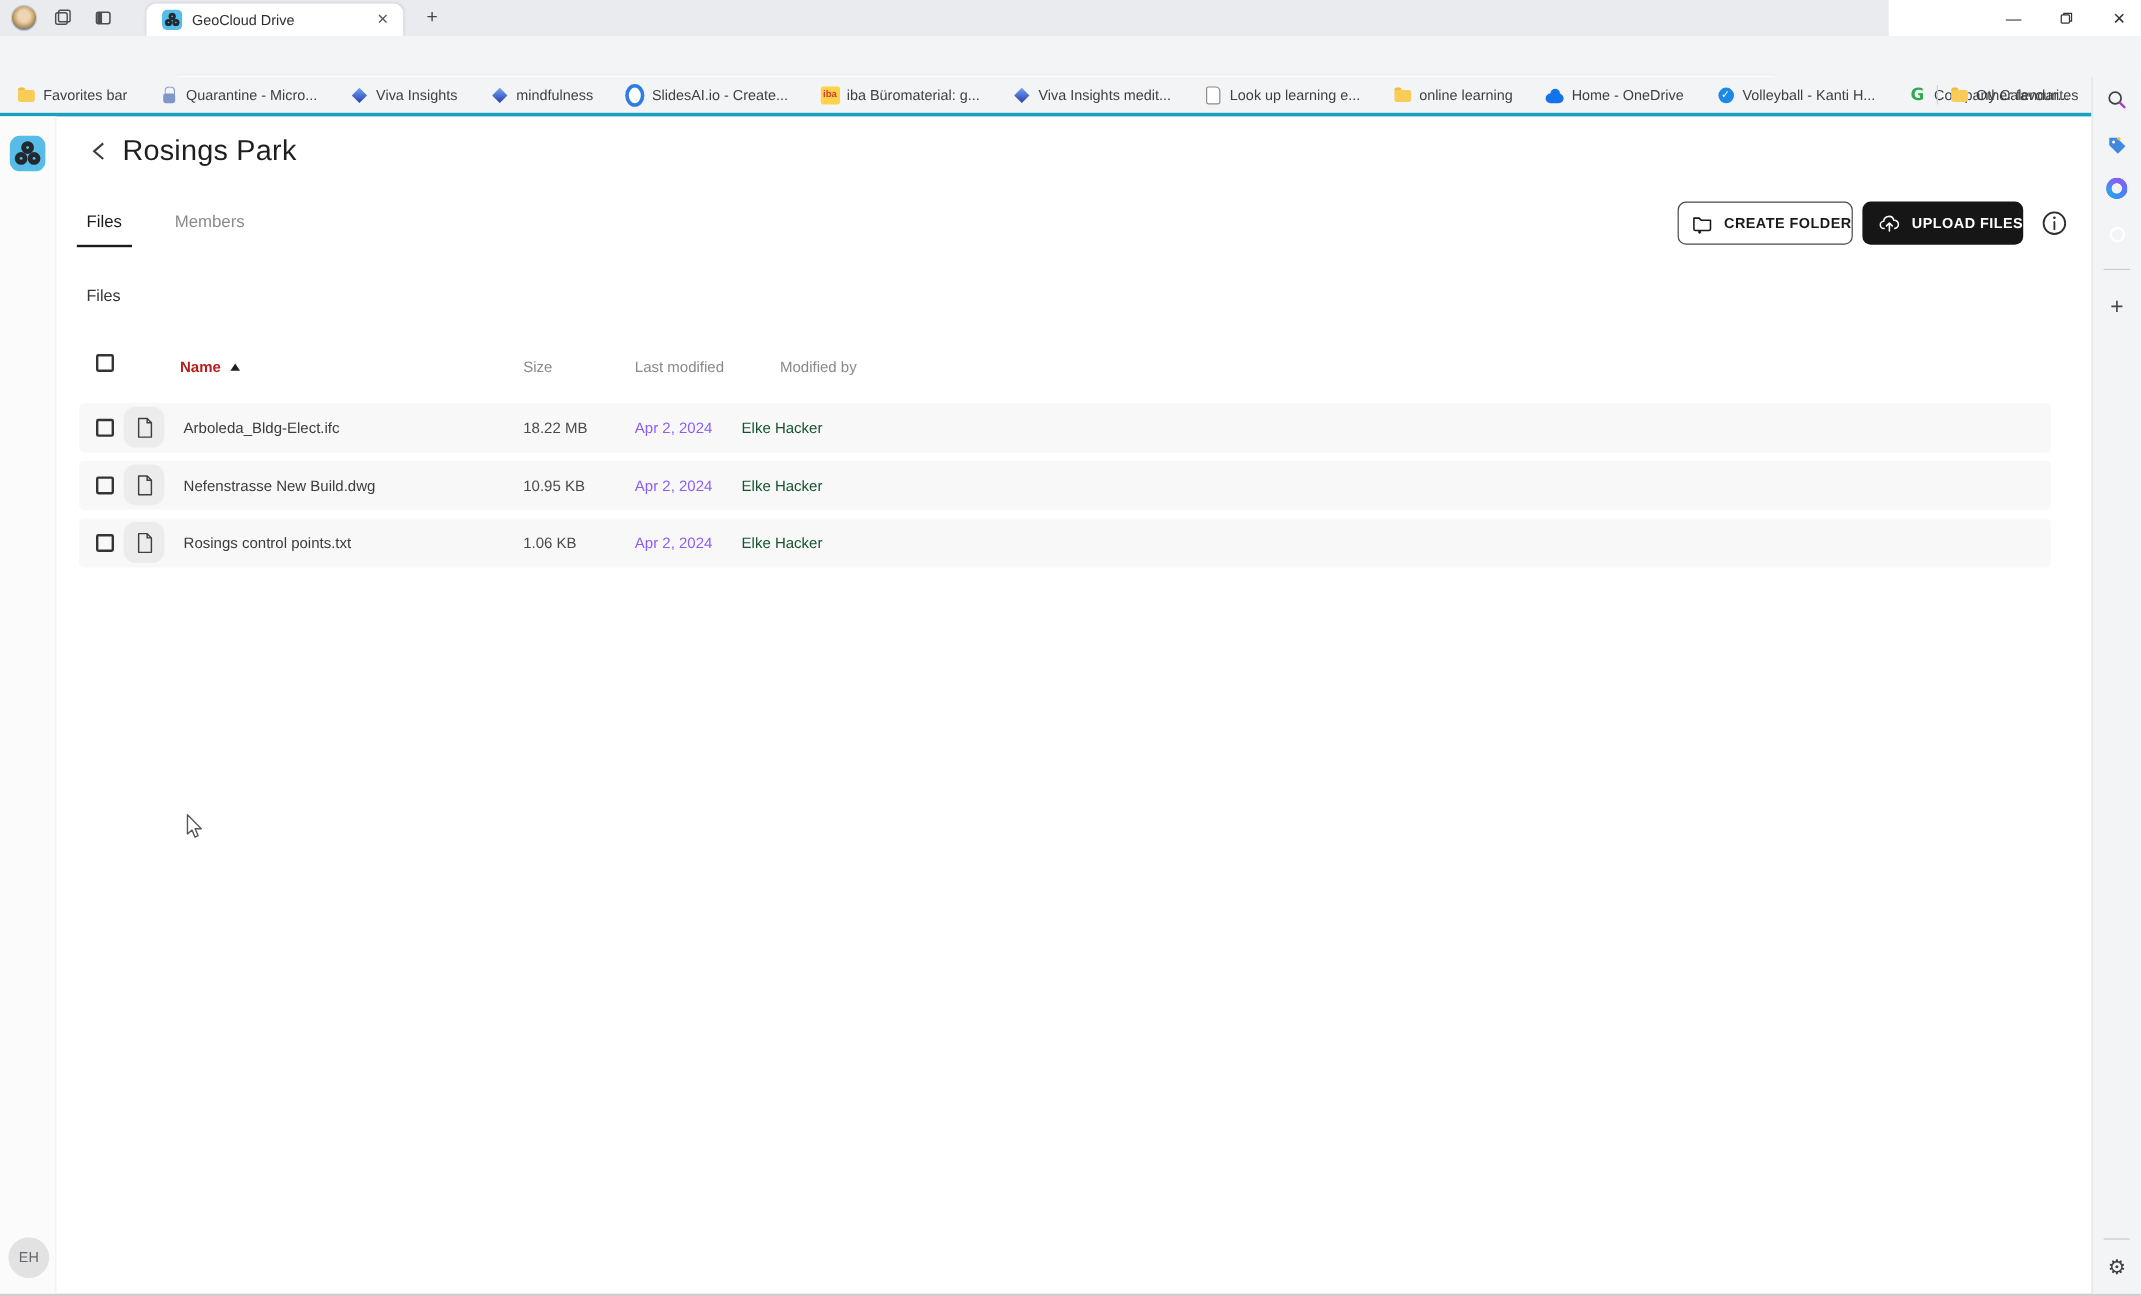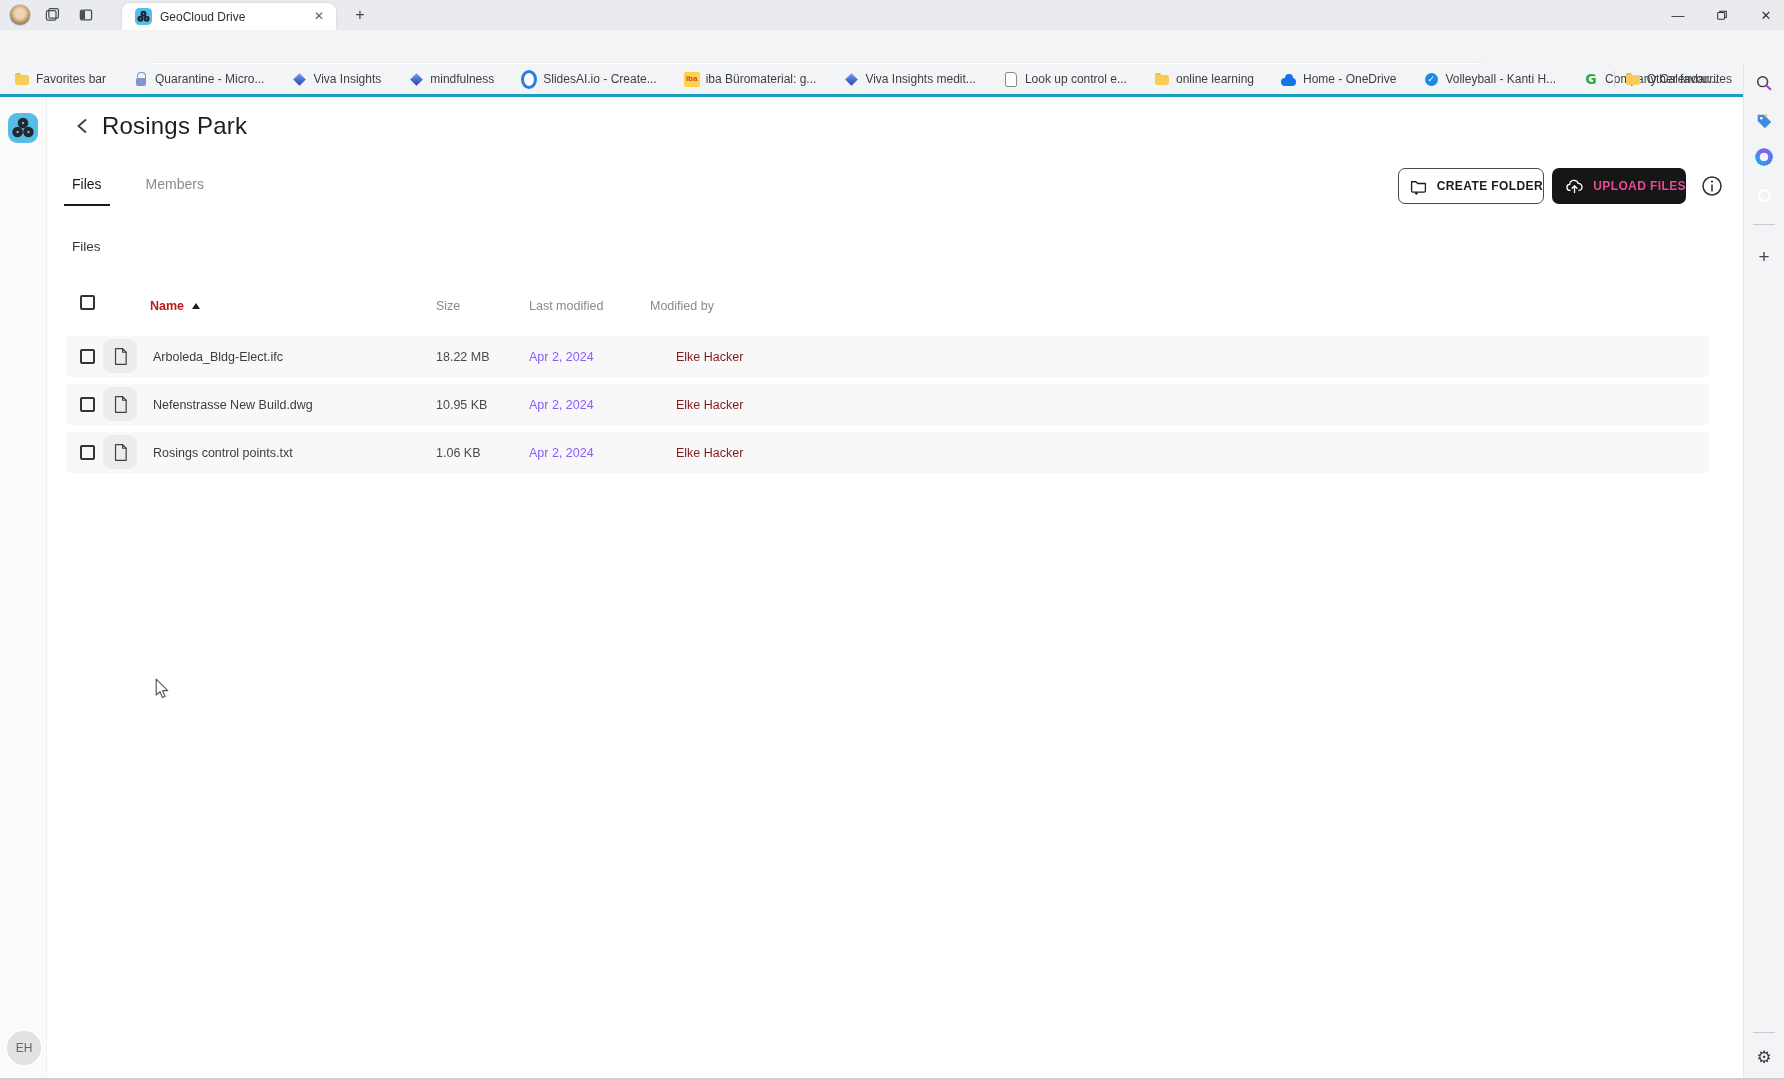--- a/index.html
+++ b/index.html
@@ -1,21 +1,21 @@
 <!DOCTYPE html>
 <html><head>
 <meta charset="utf-8">
 <style>
   * { margin:0; padding:0; box-sizing:border-box; }
   html,body { width:1784px; height:1080px; overflow:hidden; }
   body { font-family:"Liberation Sans", sans-serif; background:#fff; position:relative;
          border-bottom:2px solid #cfcfcf; }
 
   
-  .tabstrip { position:absolute; left:0; top:0; width:1784px; height:30px; background:#e9ebee; }
+  .tabstrip { position:absolute; left:0; top:0; width:1574px; height:30px; background:#e9ebee; }
   .profile-avatar { position:absolute; left:9px; top:4px; width:22px; height:22px; border-radius:50%;
     background:radial-gradient(circle at 50% 42%, #eed5b5 30%, #d9b98c 45%, #b08c55 62%, #6f87a8 75%, #5a7aa0 100%);
     border:1px solid #c9cdd2; }
   .strip-ic { position:absolute; top:7px; width:16px; height:16px; color:#4a4d52; }
   .tab { position:absolute; left:122px; top:3px; width:214px; height:27px; background:#fff;
     border-radius:8px 8px 0 0; box-shadow:0 0 3px rgba(0,0,0,.12); }
   .tab-title { position:absolute; left:38px; top:7px; font-size:12px; color:#2f2f2f; white-space:nowrap; }
   .tab-close { position:absolute; right:9px; top:6px; font-size:12px; color:#5a5a5a; width:16px; height:16px;
     text-align:center; line-height:15px; border-radius:3px; }
   .newtab { position:absolute; left:350px; top:5px; width:20px; height:20px; font-size:16px; color:#44474c;
@@ -75,39 +75,39 @@
   .eh-avatar { position:absolute; left:7px; top:1031px; width:34px; height:34px; border-radius:50%; background:#e2e2e2;
     color:#63666a; font-size:12px; display:flex; align-items:center; justify-content:center; }
   .back-btn { position:absolute; left:73px; top:116px; width:20px; height:20px; color:#3c3c3c; }
   .page-title { position:absolute; left:102px; top:112px; font-size:24px; color:#1e1e1e; letter-spacing:.2px; }
   .app-tabs { position:absolute; left:64px; top:170px; height:36px; display:flex; gap:28px; }
   .app-tab { font-size:14px; color:#8a8a8a; padding:6px 8px 13px; }
   .app-tab.active { color:#1a1a1a; border-bottom:2.5px solid #1a1a1a; }
   .btn { position:absolute; top:168px; height:36px; border-radius:7px; display:flex; align-items:center;
     justify-content:flex-end; gap:9px; font-size:12px; font-weight:bold; letter-spacing:.4px; }
   .btn-outline { left:1398px; width:146px; background:#fff; border:1px solid #4a4a4a; color:#1a1a1a; }
-  .btn-dark { left:1552px; width:134px; background:#161616; color:#ec4899; }
+  .btn-dark { left:1552px; width:134px; background:#161616; color:#ffffff; }
   .info-btn { position:absolute; left:1700px; top:174px; width:24px; height:24px; color:#2e2e2e; }
   .section-label { position:absolute; left:72px; top:239px; font-size:13.5px; color:#383838; }
 
   .cb { position:absolute; width:15px; height:15px; border:2px solid #343434; border-radius:2px; background:transparent; }
   .th { position:absolute; top:299px; font-size:12.5px; color:#8a8a8a; white-space:nowrap; }
   .th.name { color:#b91c1c;font-weight:bold; }
   .sort-caret { position:absolute; left:192px; top:303px; width:0; height:0;
     border-left:4.5px solid transparent; border-right:4.5px solid transparent; border-bottom:6px solid #1f1f1f; }
 
   .file-row { position:absolute; left:66px; width:1643px; height:41px; background:#f8f8f8; border-radius:4px; }
   .row-cb { position:absolute; left:14px; top:13px; width:15px; height:15px; border:2px solid #343434; border-radius:2px; }
   .file-ic { position:absolute; left:37px; top:3px; width:34px; height:34px; border-radius:10px; background:#ececec;
     display:flex; align-items:center; justify-content:center; }
   .cell { position:absolute; top:14px; font-size:12.5px; color:#3c3c3c; white-space:nowrap; }
   .cell.name { left:87px; }
   .cell.size { left:370px; color:#4a4a4a; }
   .cell.date { left:463px; color:#8b5cf6; }
-  .cell.by   { left:610px; color:#7f1d1d; }
+  .cell.by   { left:552px; color:#14532d; }
 
   .cursor { position:absolute; left:155px; top:678px; }
   svg { display:block; }
 </style>
 </head>
 <body>
 
 <div class="tabstrip">
   <div class="profile-avatar"></div>
   <span class="strip-ic" style="left:44px">
@@ -254,21 +254,21 @@
     <span class="fav-label">iba Büromaterial: g...</span>
   </span>
 
   <span class="fav-item">
     <span class="fav-ic ic-diamond"></span>
     <span class="fav-label">Viva Insights medit...</span>
   </span>
 
   <span class="fav-item">
     <span class="fav-ic ic-page"></span>
-    <span class="fav-label">Look up control e...</span>
+    <span class="fav-label">Look up learning e...</span>
   </span>
 
   <span class="fav-item">
     <span class="fav-ic ic-folder"></span>
     <span class="fav-label">online learning</span>
   </span>
 
   <span class="fav-item">
     <span class="fav-ic ic-cloud"></span>
     <span class="fav-label">Home - OneDrive</span>

